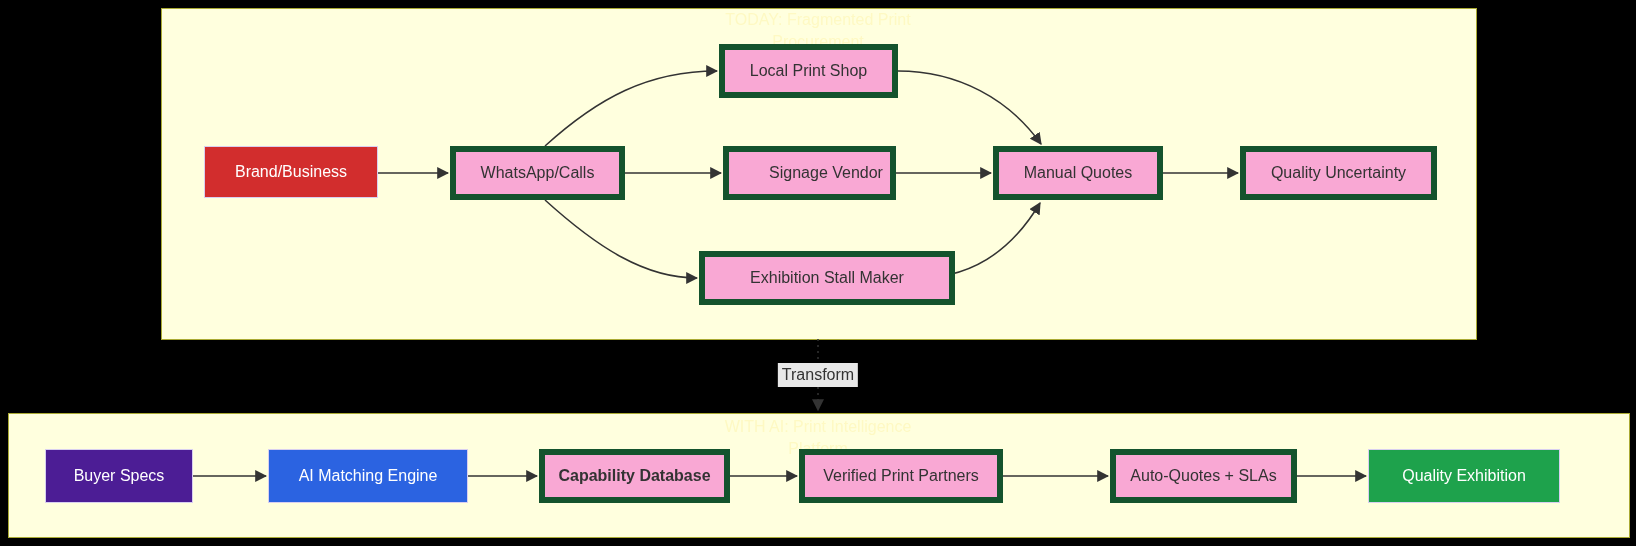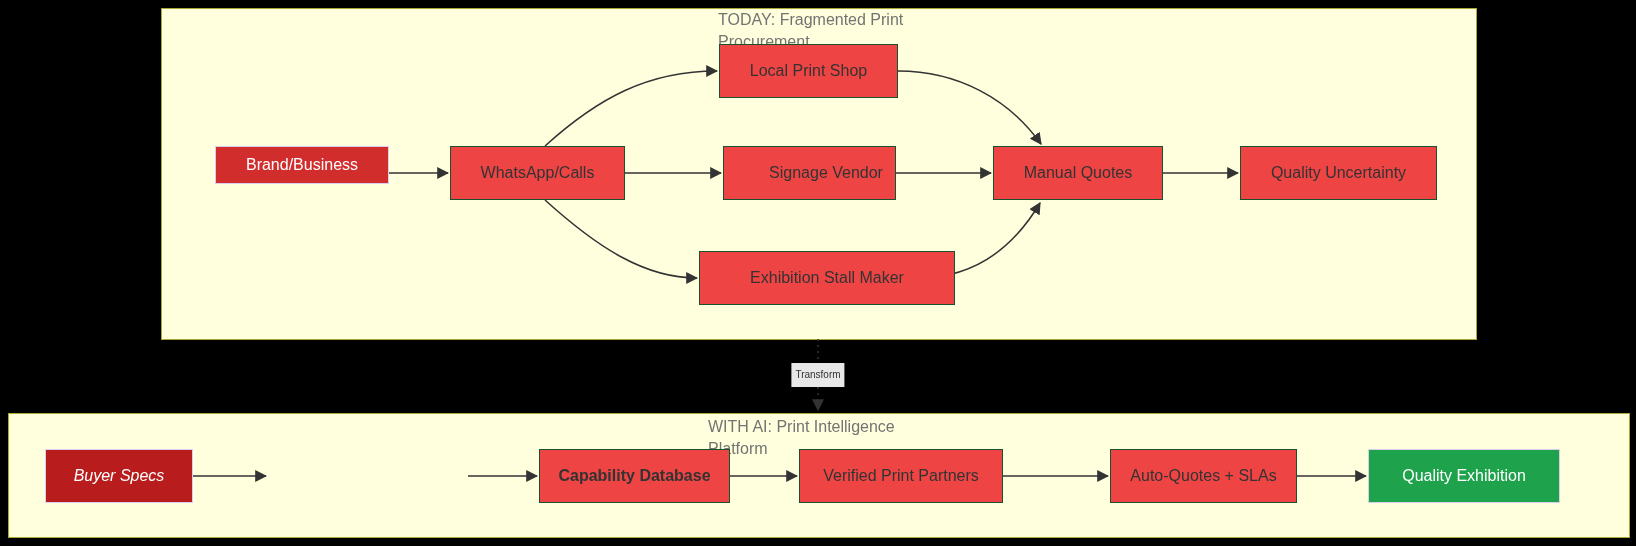--- a/index.html
+++ b/index.html
@@ -3,51 +3,51 @@
 <meta charset="utf-8">
 <style>
   html,body{margin:0;padding:0;background:#000;}
   #page{position:relative;width:1636px;height:546px;background:#000000;
         font-family:"Liberation Sans","DejaVu Sans",sans-serif;overflow:hidden;}
 
   .subgraph{position:absolute;background:#FFFFDE;border:1px solid #AAAA33;z-index:0;}
   #sg-today{left:161px;top:8px;width:1314px;height:330px;}
   #sg-withai{left:8px;top:413px;width:1620px;height:123px;}
 
-  .sg-title{position:absolute;z-index:1;color:#737373;font-size:16px;line-height:22px;
-            transform:translateX(-50%);white-space:normal;}
+  .sg-title{position:absolute;z-index:1;color:#fef9c3;font-size:16px;line-height:22px;
+            text-align:center;transform:translateX(-50%);white-space:normal;}
   #title-today{left:818px;top:9px;width:200px;}
   #title-withai{left:818px;top:416px;width:220px;}
 
   #edges{position:absolute;left:0;top:0;z-index:2;}
 
   .node{position:absolute;z-index:3;display:flex;align-items:center;justify-content:center;
-        font-size:16px;color:#333333;border:1px solid #14532d;background:#ef4444;
+        font-size:16px;color:#333333;border:6px solid #14532d;background:#f9a8d4;
         box-sizing:border-box;text-align:center;}
   .node.colored{border:1px solid #D8CFF0;color:#FFFFFF;}
 
   
-  #n-brand{left:215px;top:146px;width:174px;height:38px;}
+  #n-brand{left:204px;top:146px;width:174px;height:52px;}
   #n-whatsapp{left:450px;top:146px;width:175px;height:54px;}
   #n-localshop{left:719px;top:44px;width:179px;height:54px;}
   #n-signage{left:723px;top:146px;width:173px;height:54px;padding-left:33px;}
   #n-exhibition{left:699px;top:251px;width:256px;height:54px;}
   #n-manual{left:993px;top:146px;width:170px;height:54px;}
   #n-uncertainty{left:1240px;top:146px;width:197px;height:54px;}
 
   
   #n-buyer{left:45px;top:449px;width:148px;height:54px;}
   #n-engine{left:268px;top:449px;width:200px;height:54px;}
   #n-capability{left:539px;top:449px;width:191px;height:54px;font-weight:bold;}
   #n-verified{left:799px;top:449px;width:204px;height:54px;}
   #n-autoquotes{left:1110px;top:449px;width:187px;height:54px;}
   #n-guaranteed{left:1368px;top:449px;width:192px;height:54px;}
 
   #transform-label{position:absolute;z-index:2;left:818px;top:363px;transform:translateX(-50%);
-        background:#E8E8E8;color:#333333;font-size:10px;line-height:24px;padding:0 4px;}
+        background:#E8E8E8;color:#333333;font-size:16px;line-height:24px;padding:0 4px;}
 </style>
 </head>
 <body>
 
 <div id="page">
 
   <div class="subgraph" id="sg-today"></div>
   <div class="subgraph" id="sg-withai"></div>
 
   <div class="sg-title" id="title-today">TODAY: Fragmented Print Procurement</div>
@@ -83,19 +83,20 @@
   <div id="transform-label">Transform</div>
 
   <div class="node colored" id="n-brand" style="background-color: rgb(210, 45, 45);">Brand/Business</div>
   <div class="node" id="n-whatsapp">WhatsApp/Calls</div>
   <div class="node" id="n-localshop">Local Print Shop</div>
   <div class="node" id="n-signage">Signage Vendor</div>
   <div class="node" id="n-exhibition">Exhibition Stall Maker</div>
   <div class="node" id="n-manual">Manual Quotes</div>
   <div class="node" id="n-uncertainty">Quality Uncertainty</div>
 
-  <div class="node colored" id="n-buyer" style="background-color: #b91c1c; font-style: italic;">Buyer Specs</div>
+  <div class="node colored" id="n-buyer" style="background-color: #4c1d95;">Buyer Specs</div>
+  <div class="node colored" id="n-engine" style="background-color: rgb(43, 99, 225);">AI Matching Engine</div>
   <div class="node" id="n-capability">Capability Database</div>
   <div class="node" id="n-verified">Verified Print Partners</div>
   <div class="node" id="n-autoquotes">Auto-Quotes + SLAs</div>
   <div class="node colored" id="n-guaranteed" style="background-color: rgb(30, 162, 76);">Quality Exhibition</div>
 
 </div>
 
 </body></html>

